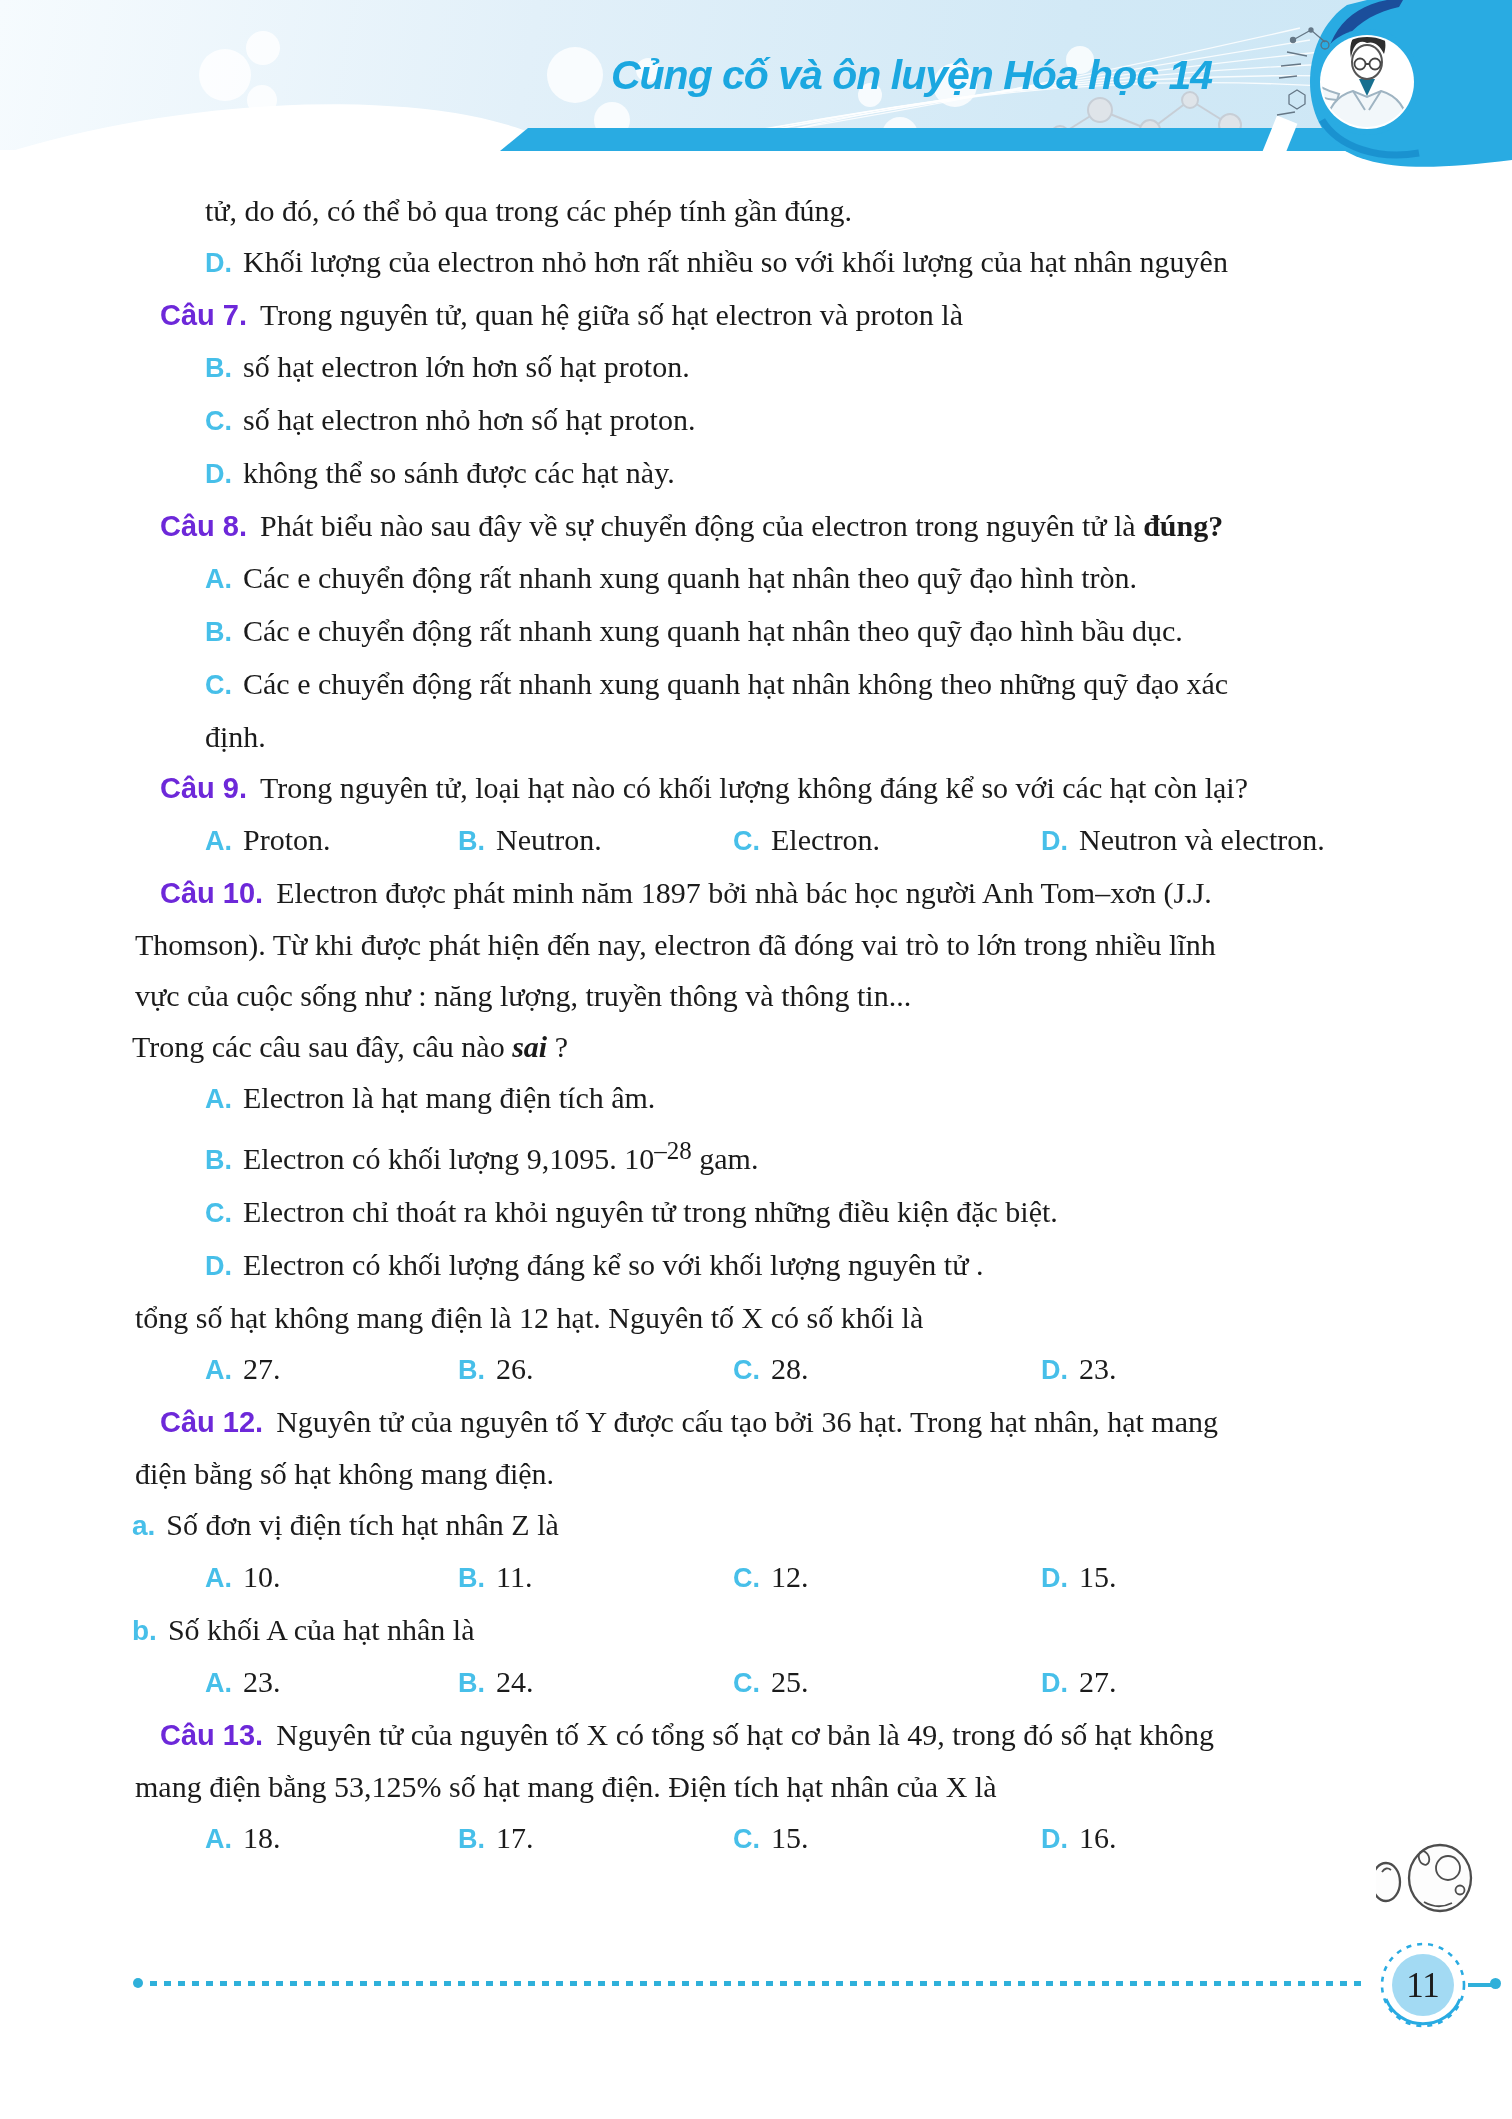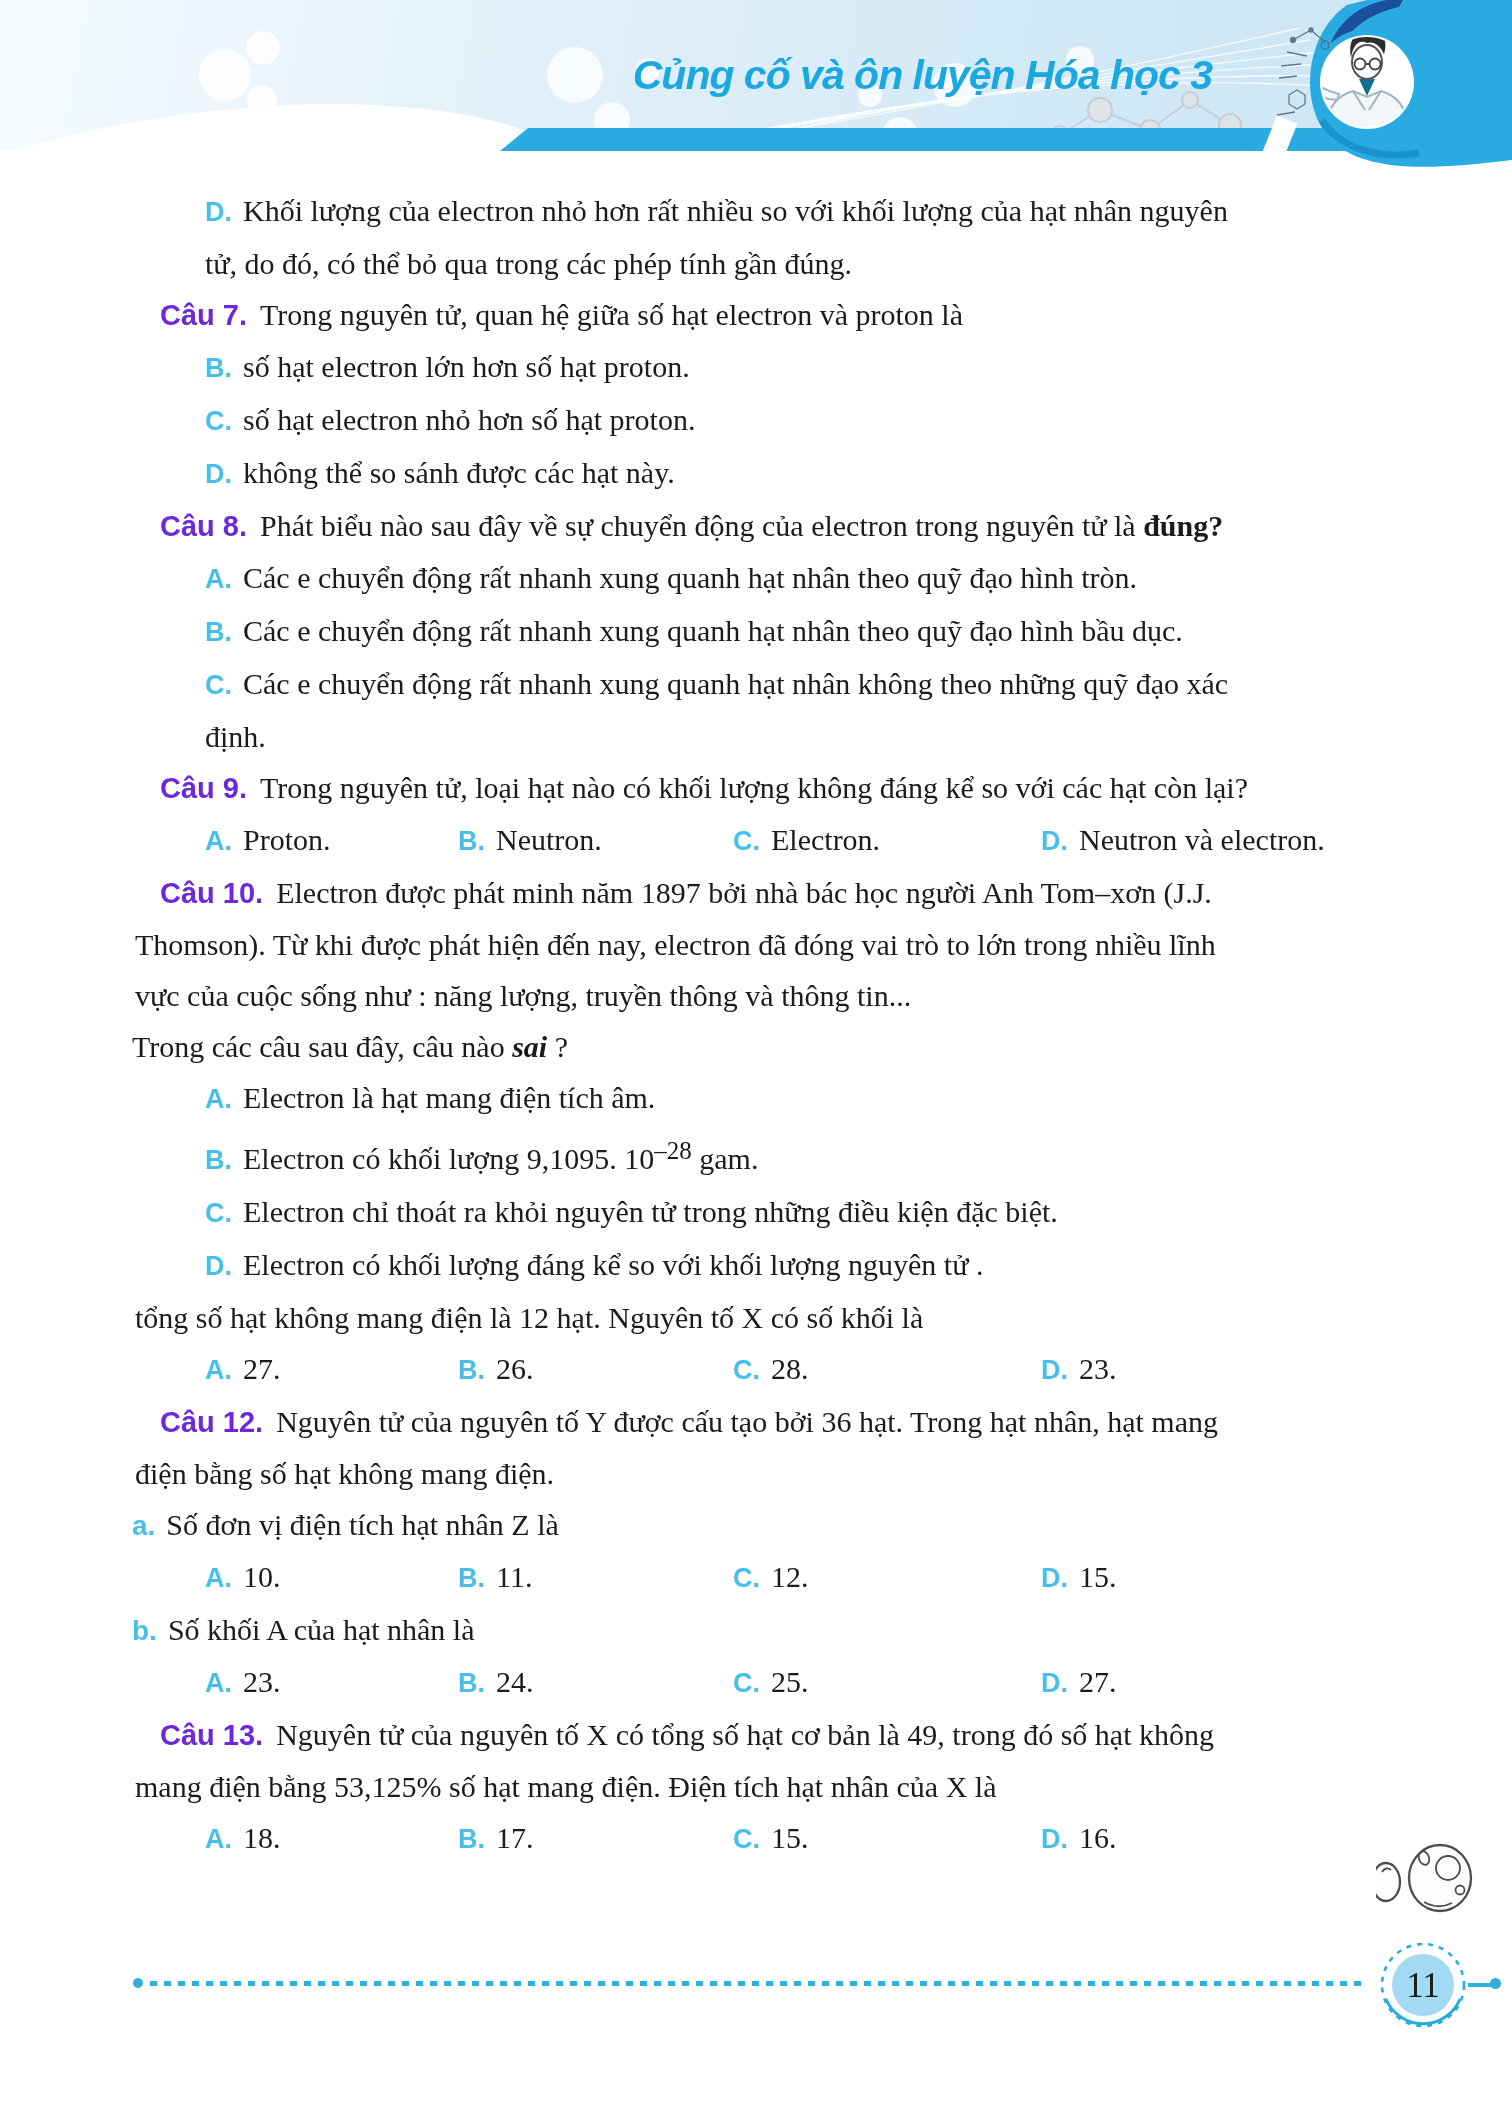--- a/index.html
+++ b/index.html
@@ -122,29 +122,29 @@
       <g stroke="#5a6b7a" stroke-width="1.3" fill="none" opacity="0.9">
         <circle cx="26" cy="40" r="2.5" fill="#5a6b7a"></circle>
           <circle cx="44" cy="30" r="2" fill="#5a6b7a"></circle>
         <path d="M26,40 L44,30 L58,42"></path>
           <circle cx="58" cy="45" r="4"></circle>
         <path d="M14,66 L34,64 M12,78 L30,76 M20,52 L40,56"></path>
         <path d="M22,95 L30,90 L38,95 L38,104 L30,109 L22,104 Z"></path>
         <path d="M10,115 L28,112"></path>
       </g>
     </svg>
-    <div class="title">Củng cố và ôn luyện Hóa học 3</div>
+    <div class="title">Củng cố và ôn luyện Hóa học 14</div>
   </div>
 
   <div class="content">
 
+    <div class="ln optcont">tử, do đó, có thể bỏ qua trong các phép tính gần đúng.</div>
     <div class="ln opt">
       <span class="ol">D.</span><span>Khối lượng của electron nhỏ hơn rất nhiều so với khối lượng của hạt nhân nguyên</span>
     </div>
-    <div class="ln optcont">tử, do đó, có thể bỏ qua trong các phép tính gần đúng.</div>
 
     <div class="ln q">
       <span class="ql">Câu 7.</span><span>Trong nguyên tử, quan hệ giữa số hạt electron và proton là</span>
     </div>
     <div class="ln opt">
       <span class="ol">B.</span><span>số hạt electron lớn hơn số hạt proton.</span>
     </div>
     <div class="ln opt">
       <span class="ol">C.</span><span>số hạt electron nhỏ hơn số hạt proton.</span>
     </div>

